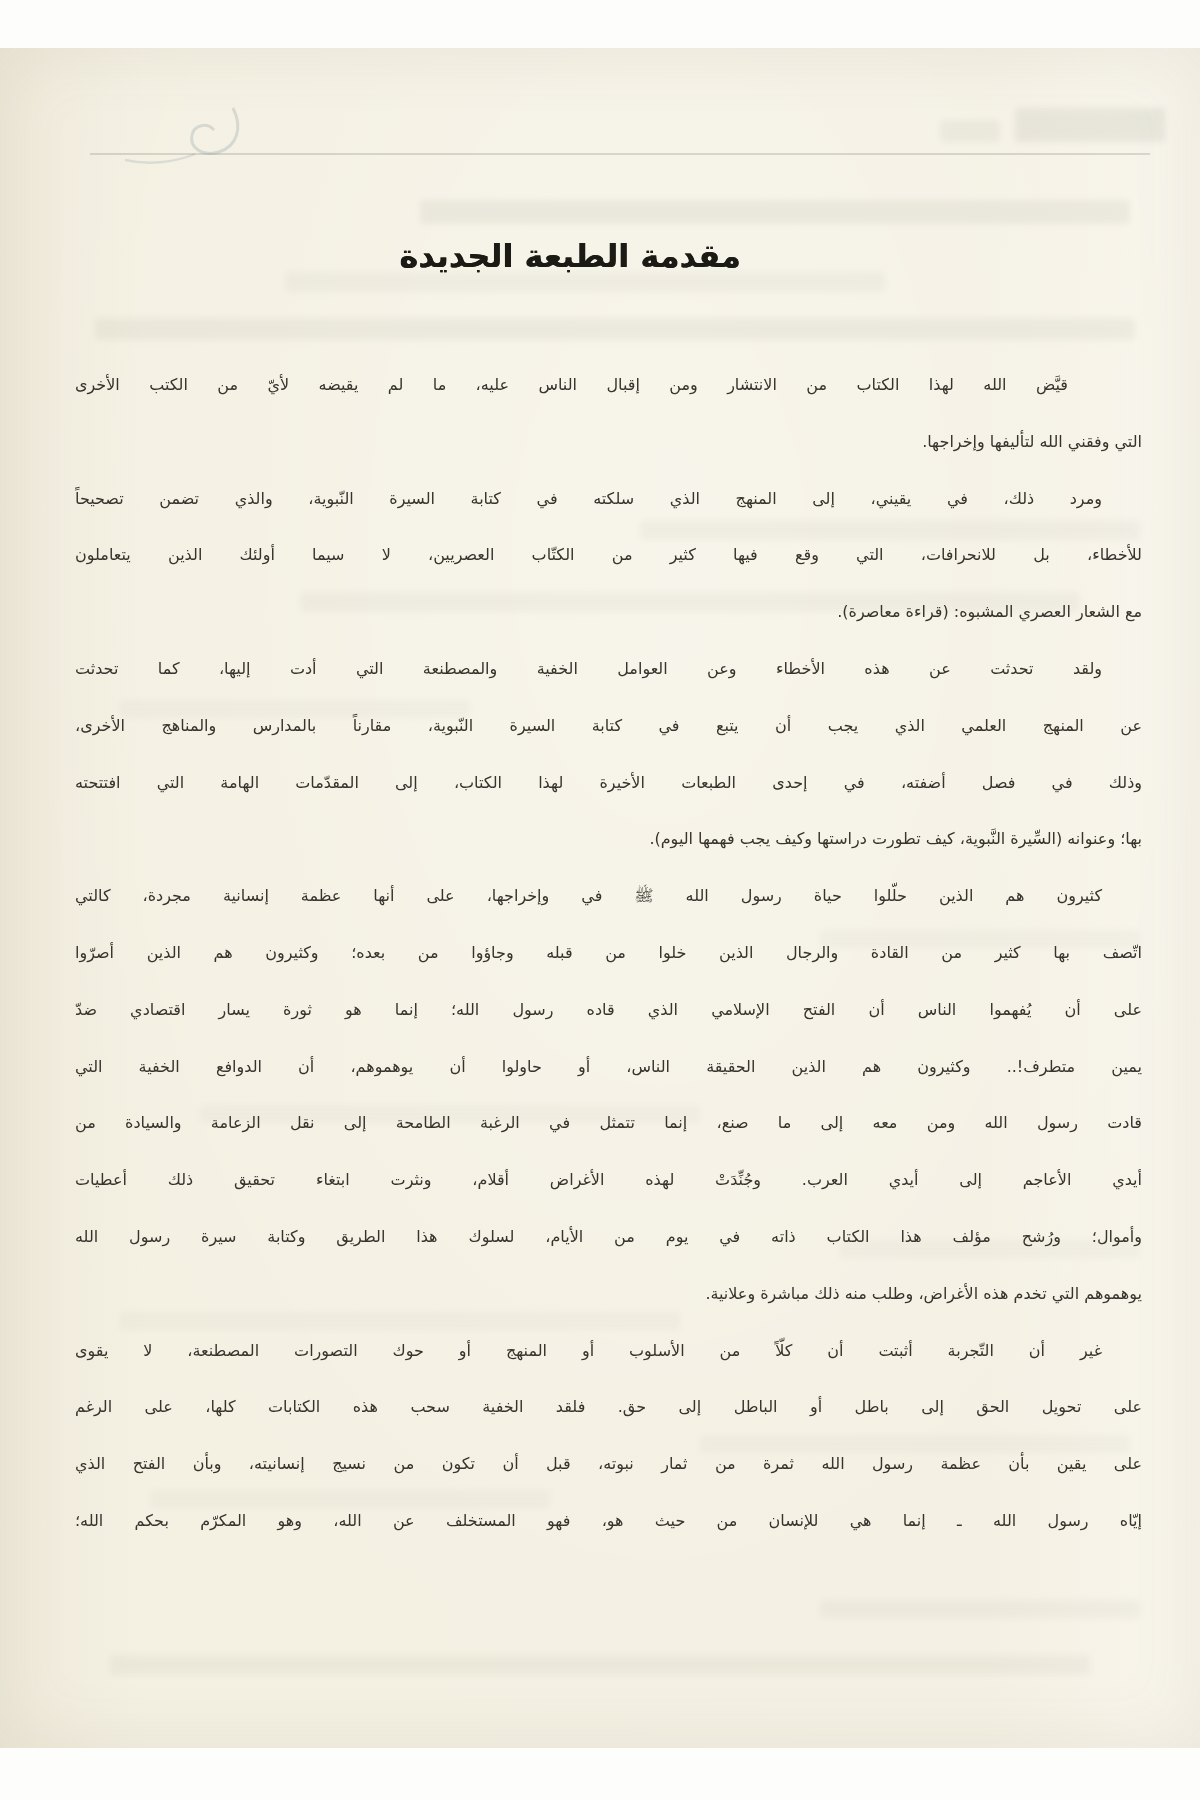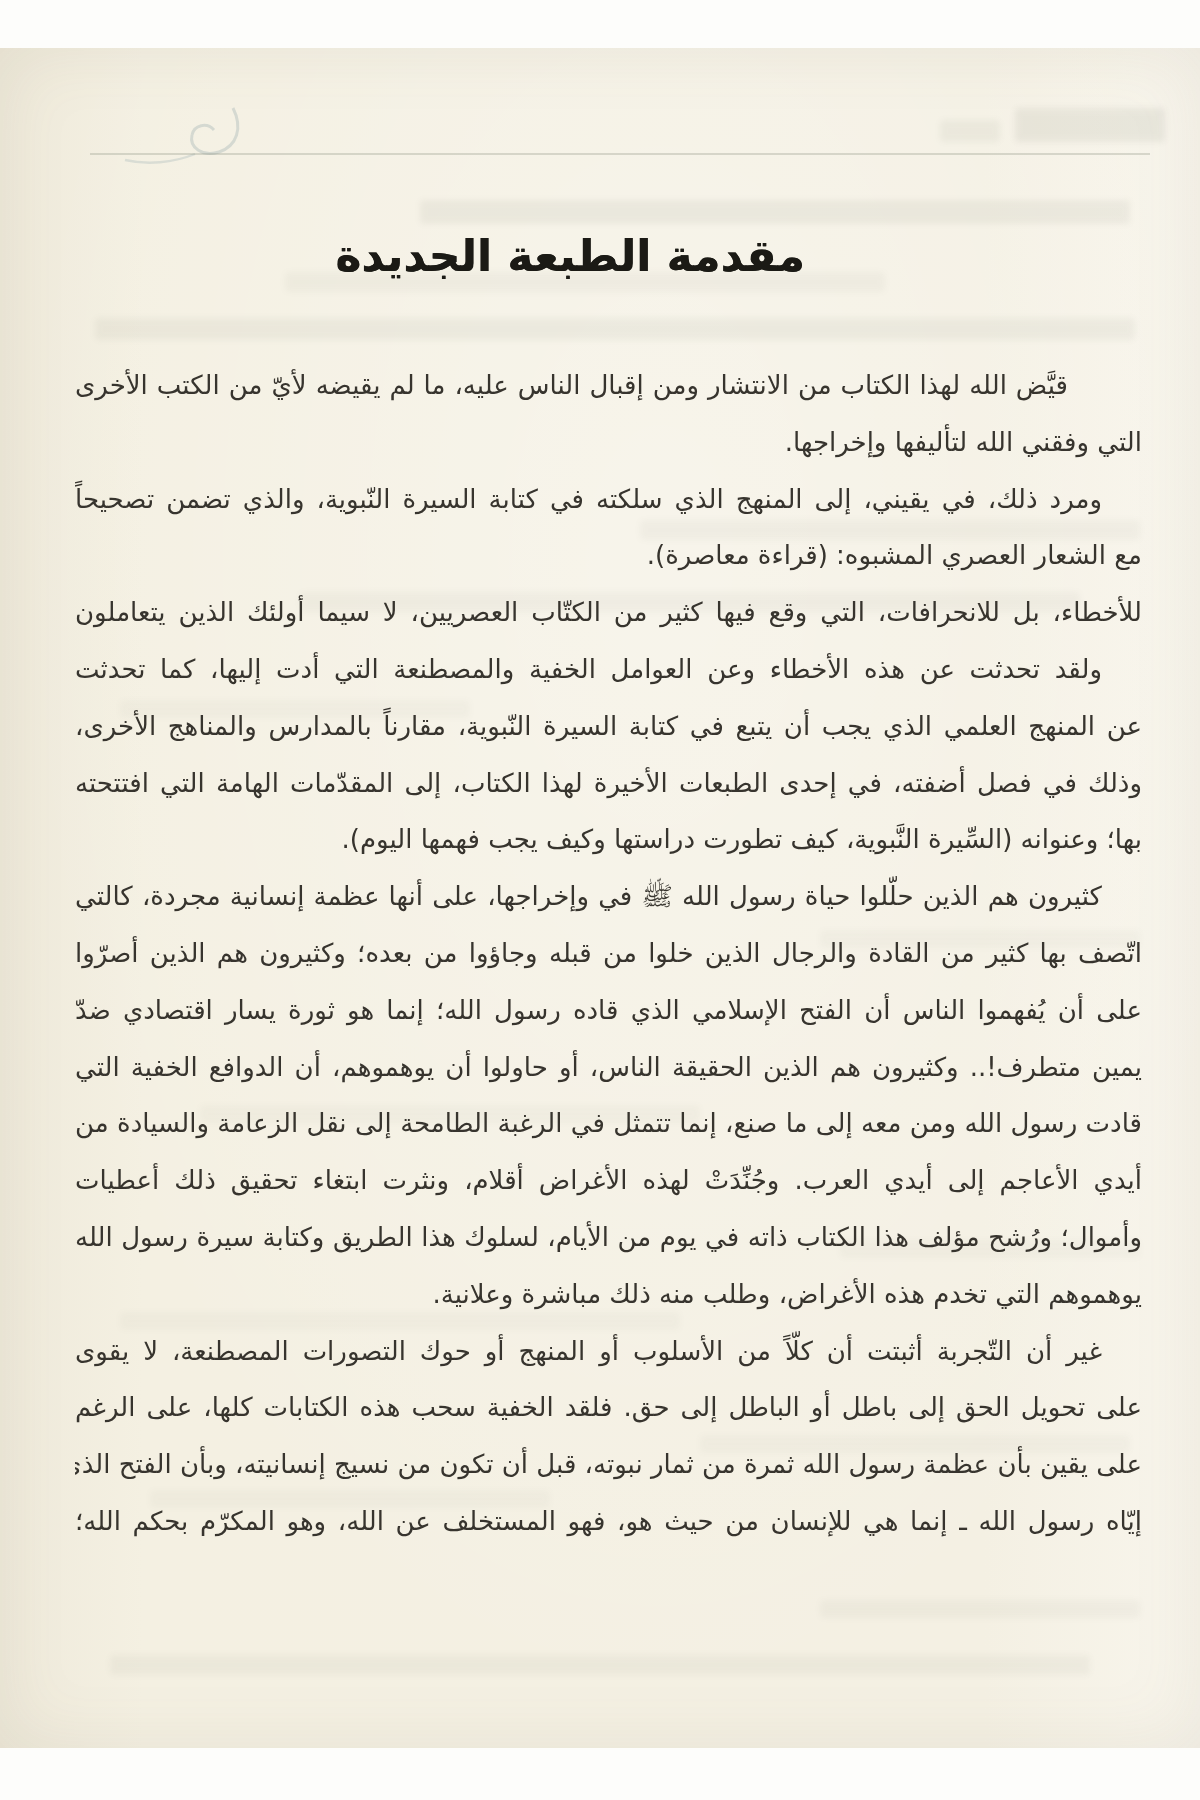--- a/index.html
+++ b/index.html
@@ -46,34 +46,34 @@
     left:115px; top:52px;
     opacity:.55;
   }
 
   
   .title {
     position:absolute;
     left:0; right:60px; top:178px;   
     margin:0;
     text-align:center;
-    font-size:44px;
+    font-size:32px;
     font-weight:bold;
     line-height:60px;
     color:#1b1a15;
     letter-spacing:0;
     text-shadow:0.4px 0 0 #1b1a15;
   }
 
   
   .bodytext {
     position:absolute;
     left:75px; right:58px; top:309px; 
     color:#37342e;
-    font-size:26px;
+    font-size:16px;
   }
   .para { margin:0; }
   .line {
     line-height:56.8px;
     height:56.8px;
     white-space:nowrap;
     text-align:justify;
     text-align-last:justify;
     overflow:hidden;
   }
@@ -114,22 +114,22 @@
 
     <div class="bodytext">
 
       <div class="para">
         <div class="line first deep">قيَّض الله لهذا الكتاب من الانتشار ومن إقبال الناس عليه، ما لم يقيضه لأيّ من الكتب الأخرى</div>
         <div class="line plast">التي وفقني الله لتأليفها وإخراجها.</div>
       </div>
 
       <div class="para">
         <div class="line first">ومرد ذلك، في يقيني، إلى المنهج الذي سلكته في كتابة السيرة النّبوية، والذي تضمن تصحيحاً</div>
+        <div class="line">للأخطاء، بل للانحرافات، التي وقع فيها كثير من الكتّاب العصريين، لا سيما أولئك الذين يتعاملون</div>
         <div class="line plast">مع الشعار العصري المشبوه: (قراءة معاصرة).</div>
-        <div class="line">للأخطاء، بل للانحرافات، التي وقع فيها كثير من الكتّاب العصريين، لا سيما أولئك الذين يتعاملون</div>
       </div>
 
       <div class="para">
         <div class="line first">ولقد تحدثت عن هذه الأخطاء وعن العوامل الخفية والمصطنعة التي أدت إليها، كما تحدثت</div>
         <div class="line">عن المنهج العلمي الذي يجب أن يتبع في كتابة السيرة النّبوية، مقارناً بالمدارس والمناهج الأخرى،</div>
         <div class="line">وذلك في فصل أضفته، في إحدى الطبعات الأخيرة لهذا الكتاب، إلى المقدّمات الهامة التي افتتحته</div>
         <div class="line plast">بها؛ وعنوانه (السِّيرة النَّبوية، كيف تطورت دراستها وكيف يجب فهمها اليوم).</div>
       </div>
 
       <div class="para">

